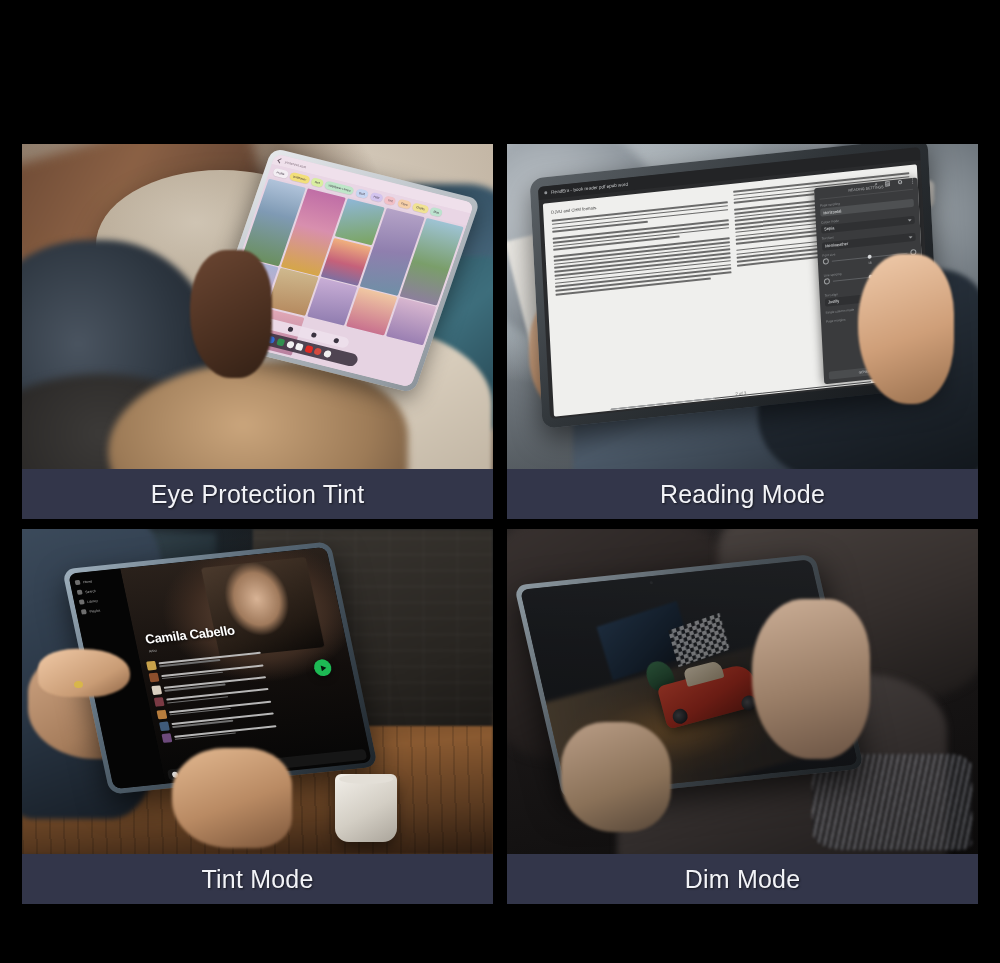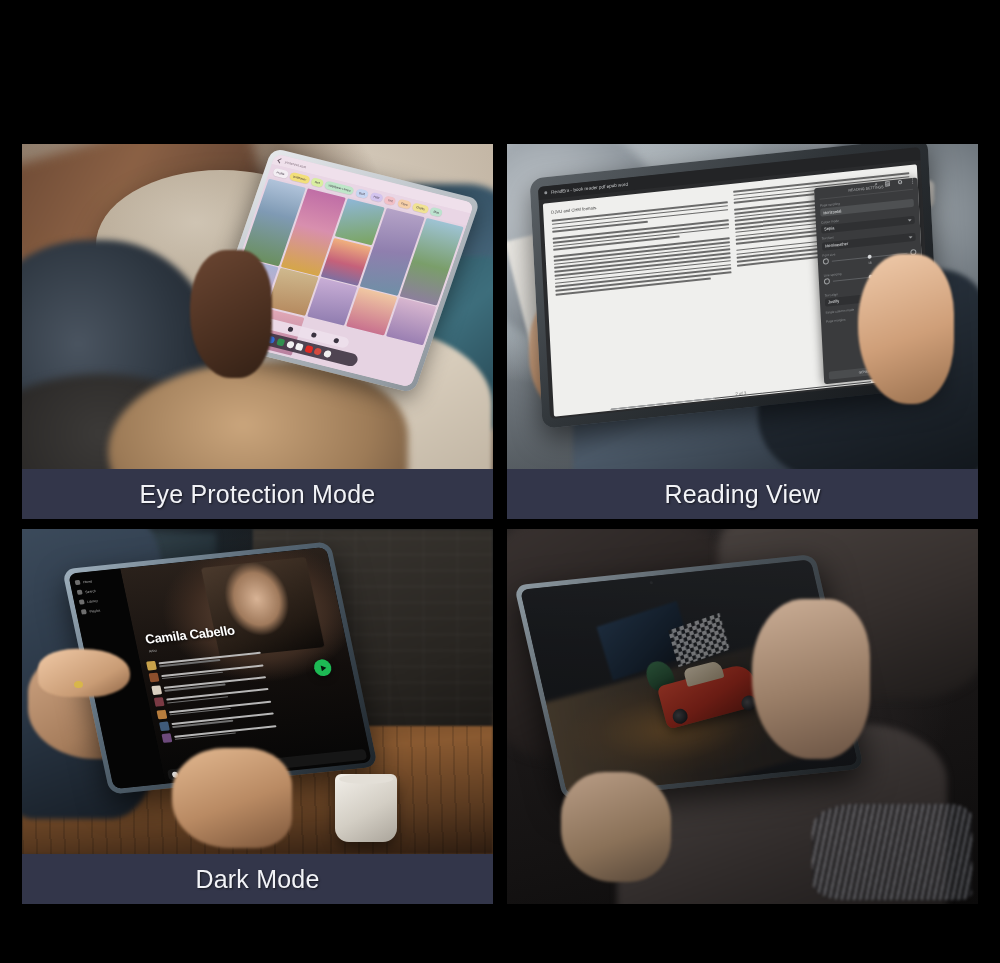--- a/index.html
+++ b/index.html
@@ -702,21 +702,21 @@
                 <i style="background:#f4f4f4"></i>
                 <i style="background:#e02a24"></i>
                 <i style="background:#d34a3f;border-radius:50%"></i>
                 <i style="background:#f0f0f0;border-radius:50%"></i>
               </div>
 
             </div>
           </div>
         </div>
       </div>
-      <div class="caption">Eye Protection Mode</div>
+      <div class="caption">Eye Protection Tint</div>
     </div>
 
     <div class="panel">
       <div class="photo scene2">
         <div class="s2-person-l"></div>
         <div class="s2-person-r"></div>
         <div class="s2-cup"></div>
         <div class="s2-paper"></div>
         <div class="s2-jeans"></div>
         <div class="s2-jacket"></div>
@@ -879,21 +879,21 @@
 
               <div class="t2-prog">
                   <i></i>
                 </div>
             </div>
           </div>
         </div>
 
         <div class="s2-hand-r"></div>
       </div>
-      <div class="caption">Reading View</div>
+      <div class="caption">Reading Mode</div>
     </div>
 
     <div class="panel">
       <div class="photo scene3">
         <div class="s3-bricks"></div>
         <div class="s3-window"></div>
         <div class="s3-table"></div>
         <div class="s3-tablegrain"></div>
         <div class="s3-jacket"></div>
         <div class="s3-arm"></div>
@@ -993,21 +993,21 @@
 
             </div>
           </div>
         </div>
 
         <div class="s3-finger"></div>
         <div class="s3-ring"></div>
         <div class="s3-hand-b"></div>
         <div class="s3-mug"></div>
       </div>
-      <div class="caption">Dark Mode</div>
+      <div class="caption">Tint Mode</div>
     </div>
 
     <div class="panel">
       <div class="photo scene4">
         <div class="s4-sheet"></div>
         <div class="s4-pillow"></div>
         <div class="s4-body"></div>
         <div class="s4-stripes"></div>
 
         <div class="tablet4">
@@ -1024,16 +1024,17 @@
               </div>
               <div class="t4-cam"></div>
               <div class="t4-dim"></div>
             </div>
           </div>
         </div>
 
         <div class="s4-hand-r"></div>
         <div class="s4-hand-l"></div>
       </div>
+      <div class="caption">Dim Mode</div>
     </div>
 
   </div>
 </div>
 
 </body></html>

